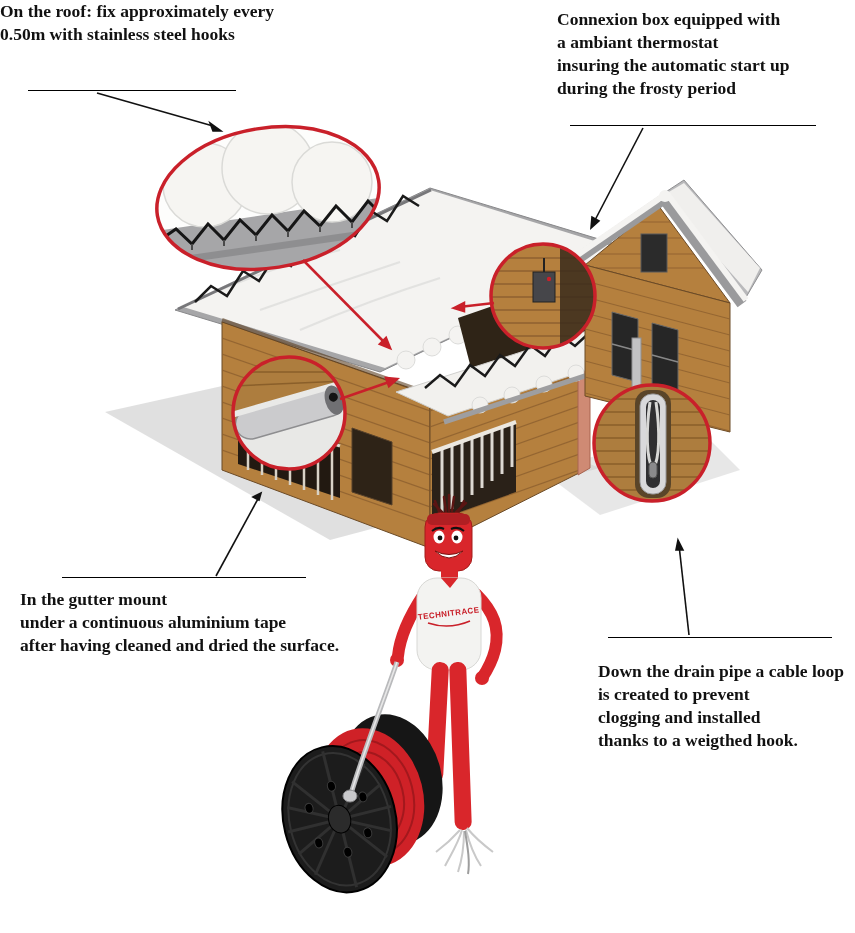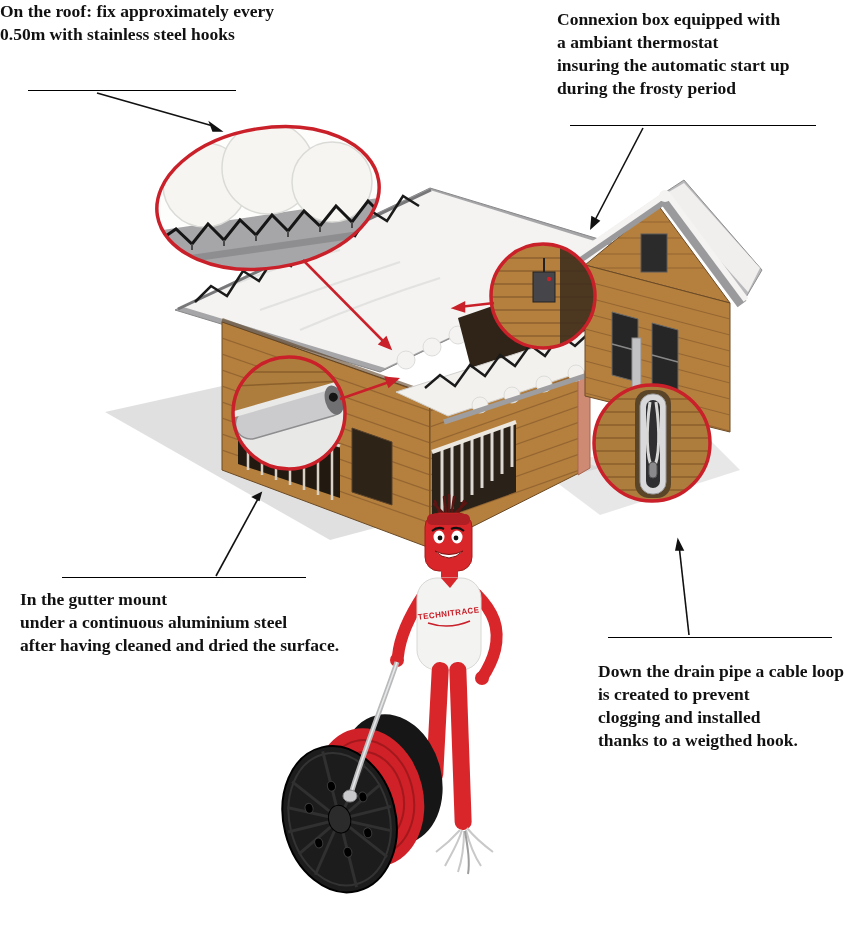--- a/index.html
+++ b/index.html
@@ -372,21 +372,21 @@
 0.50m with stainless steel hooks</div>
   <div class="uline" style="left:28px;top:90px;width:208px"></div>
 
   <div class="annot" style="left:557px;top:8px;width:298px">Connexion box equipped with
 a ambiant thermostat
 insuring the automatic start up
 during the frosty period</div>
   <div class="uline" style="left:570px;top:125px;width:246px"></div>
 
   <div class="annot" style="left:20px;top:588px;width:330px">In the gutter mount
-under a continuous aluminium steel
+under a continuous aluminium tape
 after having cleaned and dried the surface.</div>
   <div class="uline" style="left:62px;top:577px;width:244px"></div>
 
   <div class="annot" style="left:598px;top:660px;width:276px">Down the drain pipe a cable loop
 is created to prevent
 clogging and installed
 thanks to a weigthed hook.</div>
   <div class="uline" style="left:608px;top:637px;width:224px"></div>
 
 </div>

